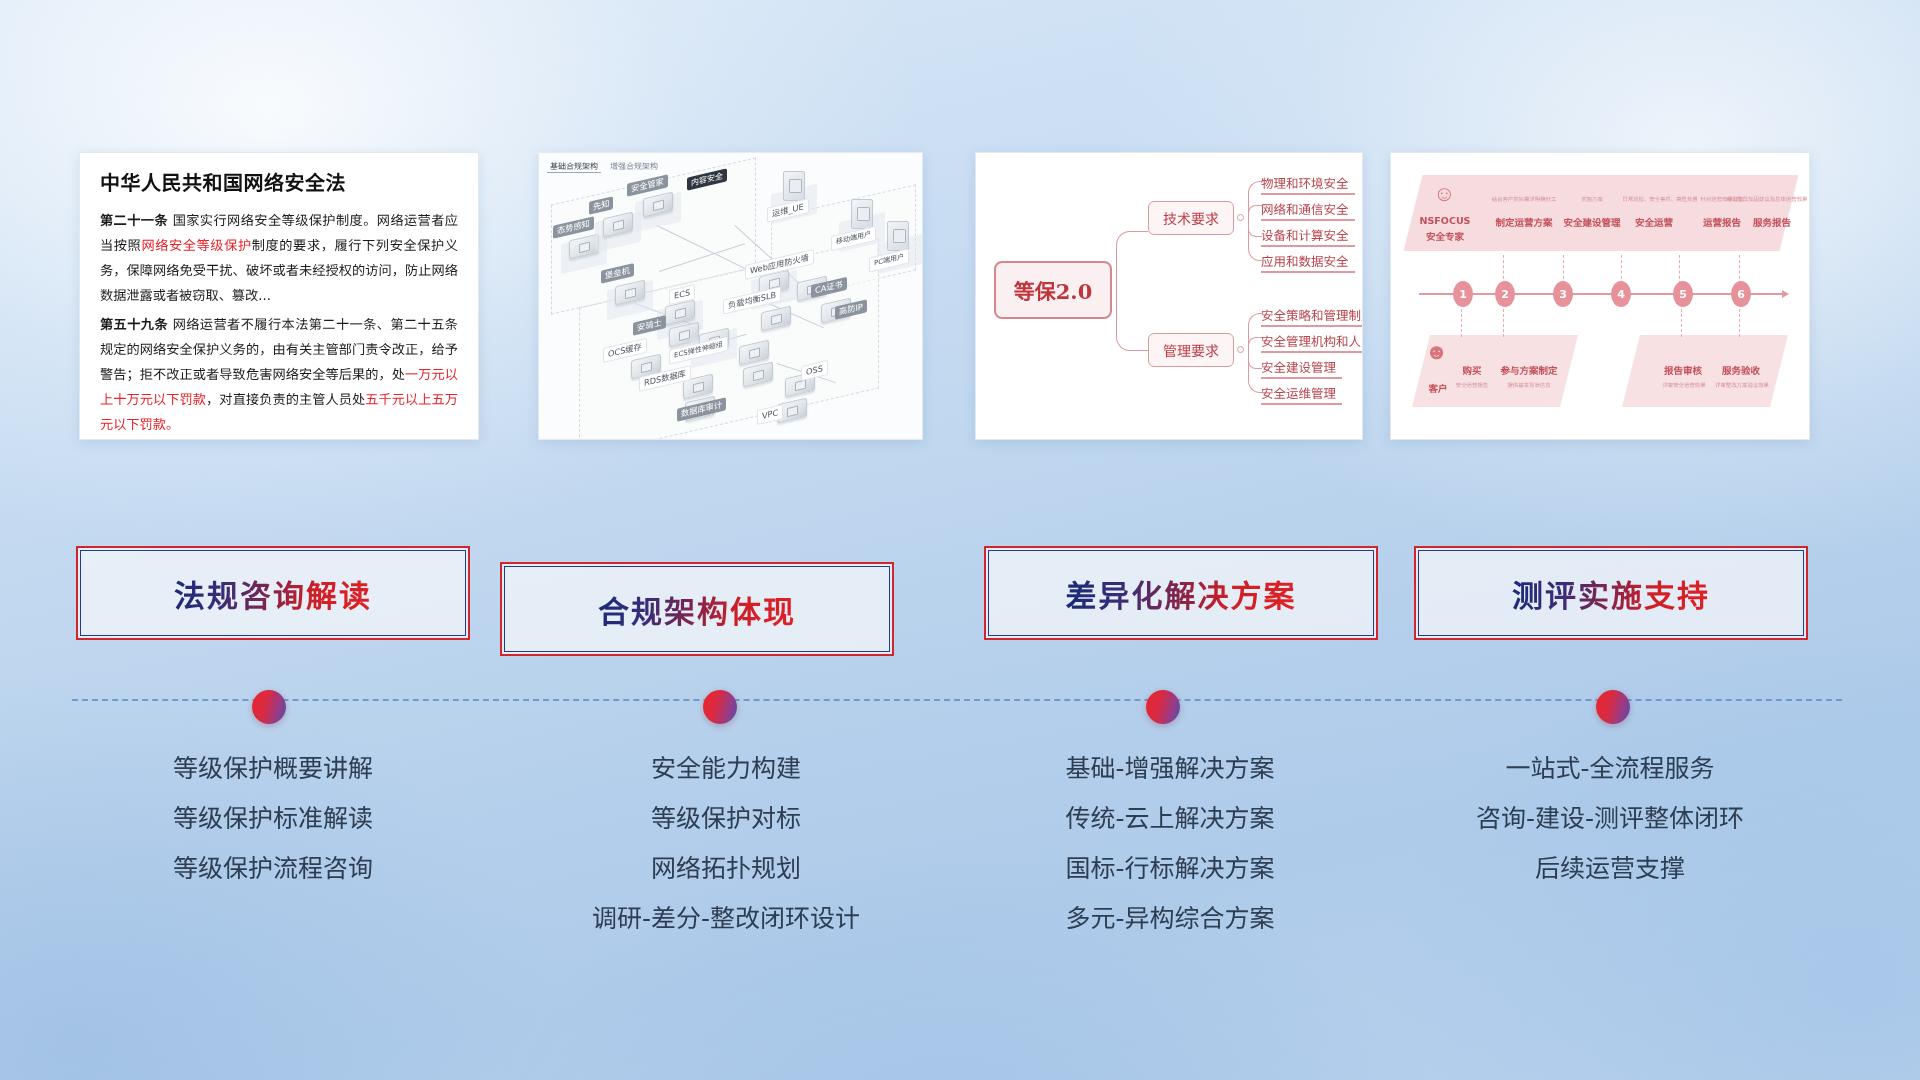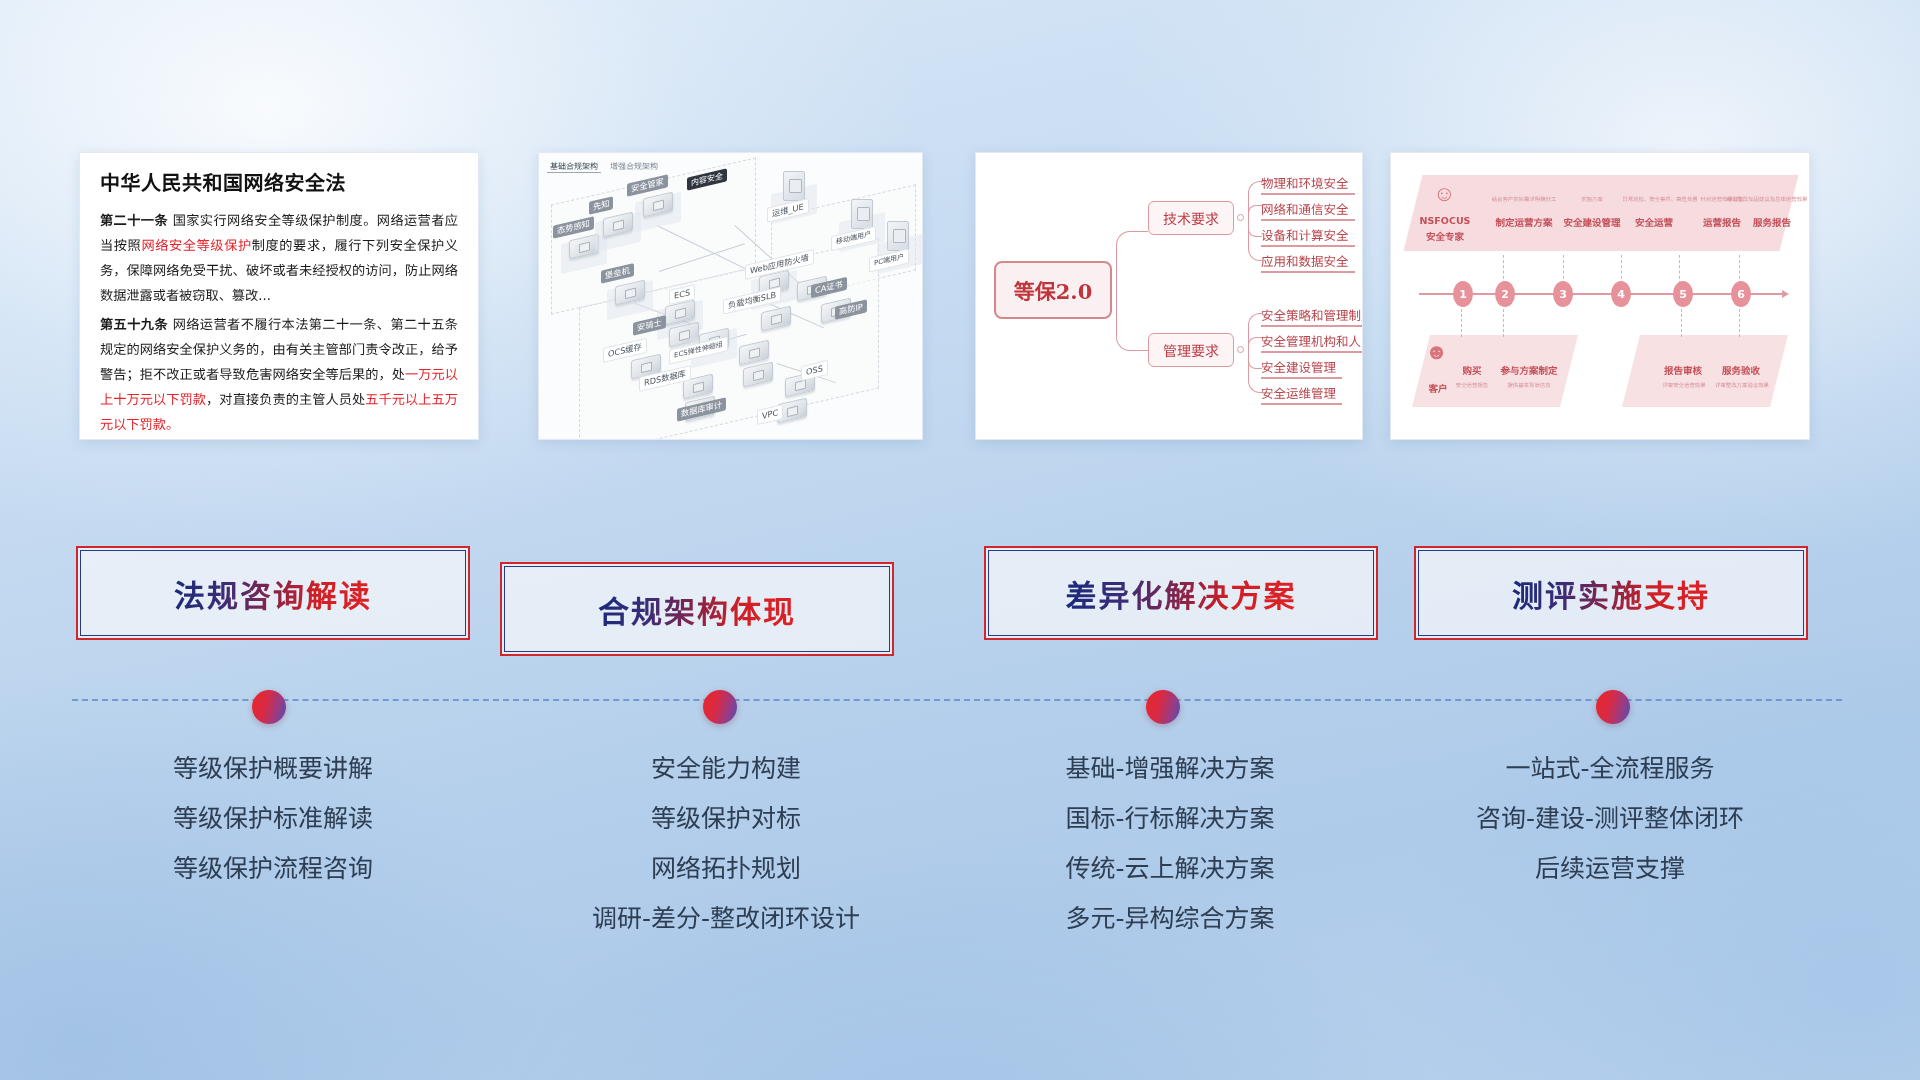--- a/index.html
+++ b/index.html
@@ -590,22 +590,22 @@
       <div class="list-item">等级保护流程咨询</div>
     </div>
     <div class="list-col lc-2">
       <div class="list-item">安全能力构建</div>
       <div class="list-item">等级保护对标</div>
       <div class="list-item">网络拓扑规划</div>
       <div class="list-item">调研-差分-整改闭环设计</div>
     </div>
     <div class="list-col lc-3">
       <div class="list-item">基础-增强解决方案</div>
+      <div class="list-item">传统-云上解决方案</div>
       <div class="list-item">国标-行标解决方案</div>
-      <div class="list-item">传统-云上解决方案</div>
       <div class="list-item">多元-异构综合方案</div>
     </div>
     <div class="list-col lc-4">
       <div class="list-item">一站式-全流程服务</div>
       <div class="list-item">咨询-建设-测评整体闭环</div>
       <div class="list-item">后续运营支撑</div>
     </div>
   </div>
 
 </div>

